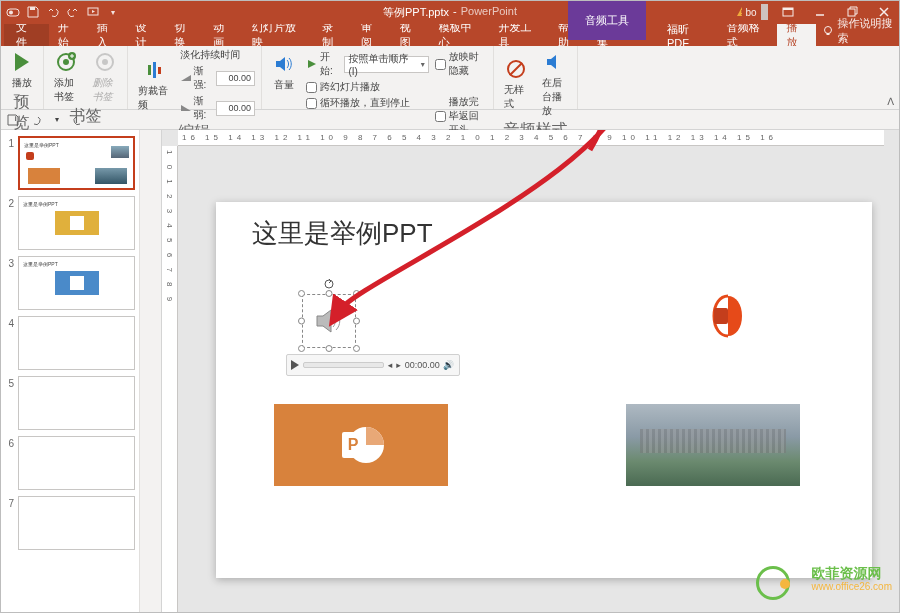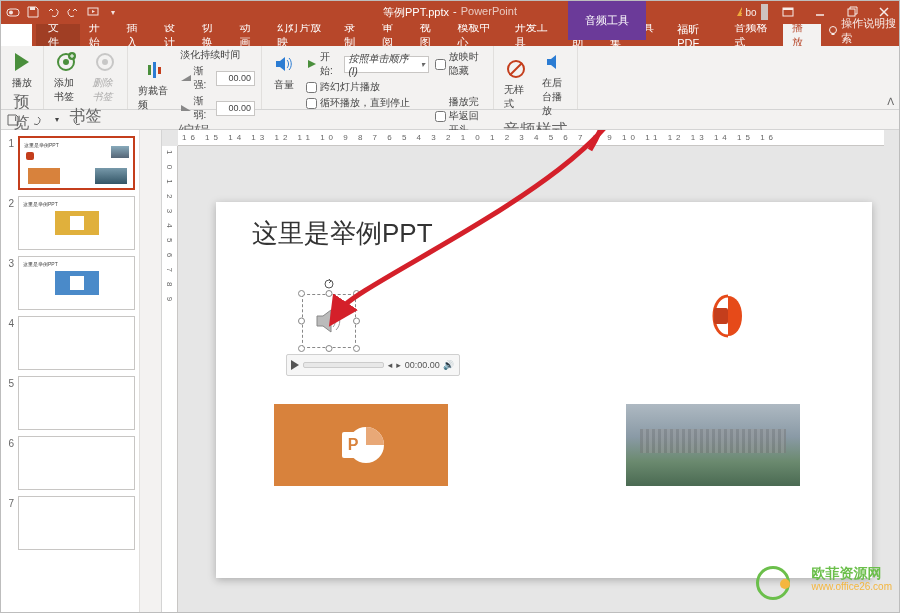--- a/index.html
+++ b/index.html
@@ -11,21 +11,21 @@
 .titlebar .qat-btn { width:14px; height:14px; display:flex; align-items:center; justify-content:center; opacity:.85; }
 .titlebar .title { position:absolute; left:50%; transform:translateX(-50%); display:flex; gap:4px; }
 .titlebar .title .app { opacity:.7; }
 .titlebar .ctx-tab { position:absolute; left:568px; top:0; width:78px; height:40px; background:#6b3a99; display:flex; align-items:center; justify-content:center; color:#fff; font-size:11px; }
 .titlebar .wctrls { position:absolute; right:0; top:0; display:flex; align-items:center; height:24px; }
 .titlebar .wctrls > div { width:32px; height:24px; display:flex; align-items:center; justify-content:center; opacity:.9; }
 .titlebar .user { display:flex; align-items:center; gap:4px; font-size:10px; margin-right:4px; }
 .avatar { width:16px; height:16px; background:#d0d0d0; }
 
 
-.ribbon-tabs { height:22px; background:#b7472a; display:flex; align-items:flex-end; color:#fff; font-size:11px; padding-left:4px;margin-left:32px; }
+.ribbon-tabs { height:22px; background:#b7472a; display:flex; align-items:flex-end; color:#fff; font-size:11px; padding-left:4px; }
 .ribbon-tabs .tab { padding:4px 9px; height:22px; display:flex; align-items:center; cursor:default; }
 .ribbon-tabs .tab.file { background:#a03e24; padding:4px 12px; }
 .ribbon-tabs .tab.active { background:#f3f2f1; color:#b7472a; }
 .ribbon-tabs .tell { display:flex; align-items:center; gap:4px; color:#fff; opacity:.9; margin-left:6px; }
 .bulb { width:12px; height:12px; display:inline-block; }
 
 
 .ribbon { height:64px; background:#f3f2f1; border-bottom:1px solid #d4d4d4; display:flex; position:relative; }
 .group { border-right:1px solid #e1dfdd; padding:2px 6px 0 6px; display:flex; flex-direction:column; justify-content:space-between; position:relative; }
 .group-label { font-size:16px; color:#666; text-align:center; padding-bottom:2px; }
@@ -289,21 +289,21 @@
             </svg>
           </div>
         <span>音量</span>
       </div>
       <div style="display:flex;flex-direction:column;gap:2px;">
         <div class="small-row">
           <svg width="12" height="12">
               <path d="M2 2l8 4-8 4z" fill="#4a8f3c"></path>
             </svg>
           <span>开始:</span>
-          <div class="dropdown" style="width:92px;font-style:italic;">按照单击顺序(I)</div>
+          <div class="dropdown" style="width:92px;">按照单击顺序(I)</div>
         </div>
         <label class="chk">
             <input type="checkbox" style="">
             <span>跨幻灯片播放</span>
           </label>
         <label class="chk">
             <input type="checkbox" style="">
             <span>循环播放，直到停止</span>
           </label>
       </div>

